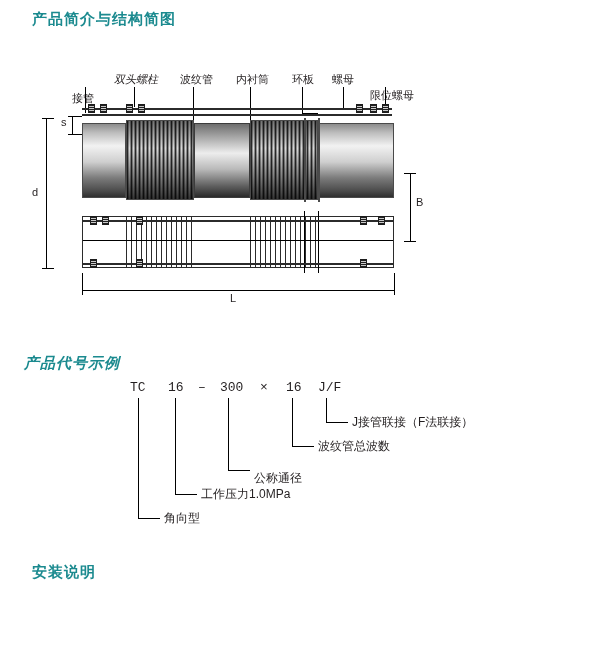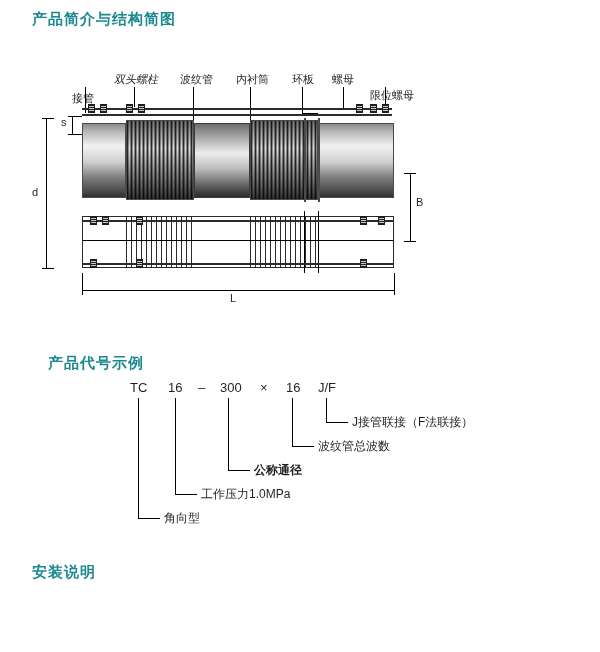--- a/index.html
+++ b/index.html
@@ -13,21 +13,21 @@
     position: relative;
     overflow: hidden;
   }
   .section-title {
     font-size: 15px;
     font-weight: bold;
     color: #1b8a8f;
     letter-spacing: 1px;
   }
   #title-1 { position: absolute; left: 32px; top: 10px; }
-  #title-2 { position: absolute; left: 48px; top: 354px; }
+  #title-2 { position: absolute; left: 24px; top: 354px; font-style: italic; }
   #title-3 { position: absolute; left: 32px; top: 563px; }
 
   
   #figure1 {
     position: absolute;
     left: 60px;
     top: 68px;
     width: 480px;
     height: 230px;
   }
@@ -110,21 +110,21 @@
   #figure2 {
     position: absolute;
     left: 120px;
     top: 380px;
     width: 400px;
     height: 165px;
   }
   .code-part {
     position: absolute;
     font-size: 13px;
-    font-family: Liberation Sans, sans-serif;
+    font-family: Liberation Mono, monospace;
     white-space: nowrap;
   }
   .note {
     position: absolute;
     font-size: 12px;
     white-space: nowrap;
   }
 
   
   #install-lines {
@@ -241,21 +241,21 @@
   <div class="vline" style="left:206px; top:18px; height:24px;"></div>
 
   <div class="hline" style="left:18px;  top:138px; width:22px;"></div>
   <div class="hline" style="left:55px;  top:114px; width:22px;"></div>
   <div class="hline" style="left:108px; top:90px;  width:22px;"></div>
   <div class="hline" style="left:172px; top:66px;  width:22px;"></div>
   <div class="hline" style="left:206px; top:42px;  width:22px;"></div>
 
   <div class="note" style="left:232px; top:34px;">J接管联接（F法联接）</div>
   <div class="note" style="left:198px; top:58px;">波纹管总波数</div>
-  <div class="note" style="left:134px; top:82px;font-weight:bold;">公称通径</div>
+  <div class="note" style="left:134px; top:90px;">公称通径</div>
   <div class="note" style="left:81px;  top:106px;">工作压力1.0MPa</div>
   <div class="note" style="left:44px;  top:130px;">角向型</div>
 </div>
 
 <div id="title-3" class="section-title">安装说明</div>
 
 <div id="install-lines">
 </div>
 
 </body></html>

